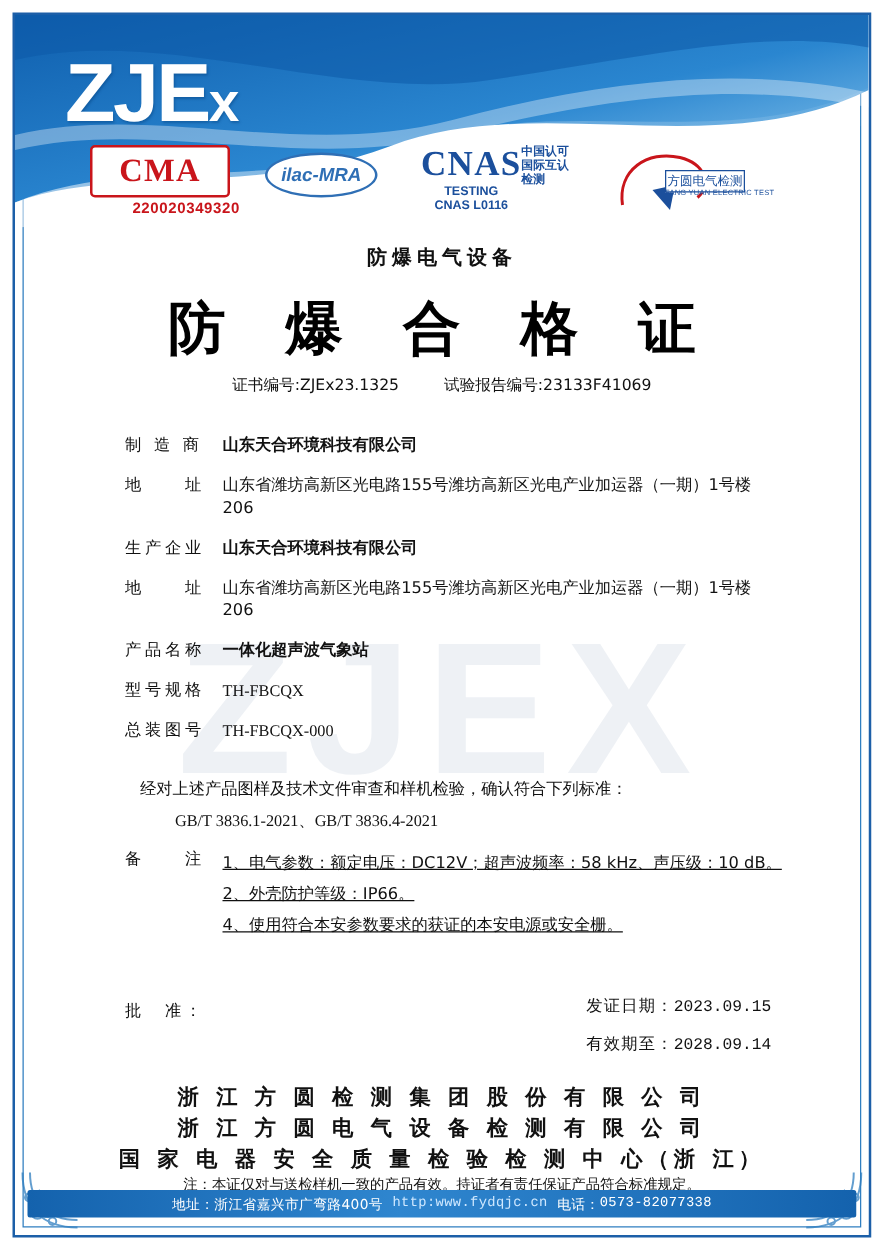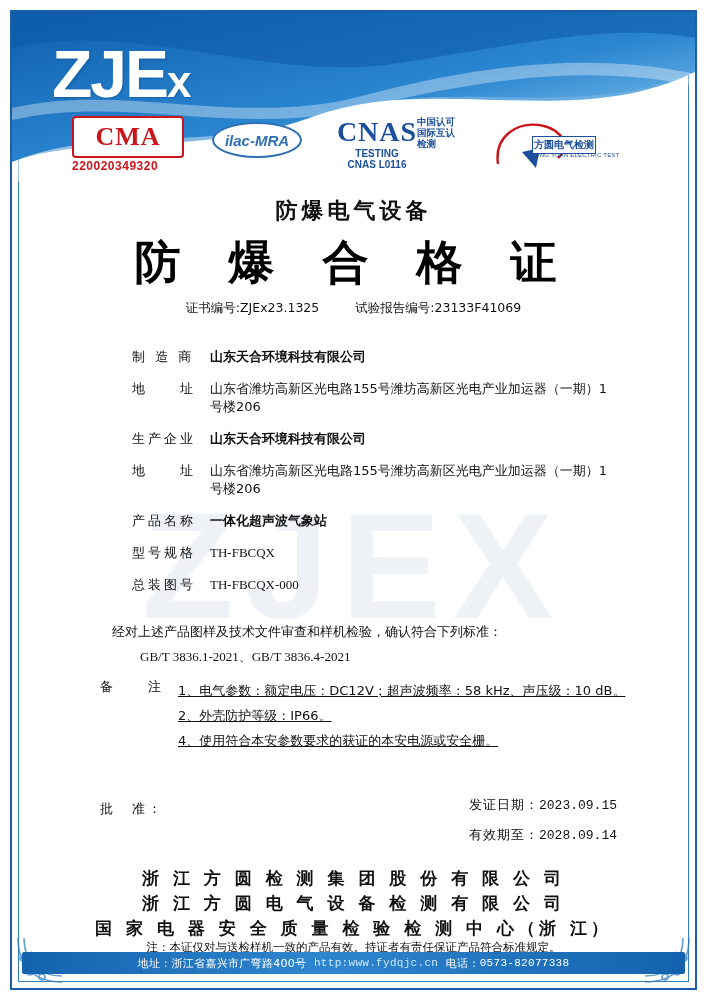--- a/index.html
+++ b/index.html
@@ -60,21 +60,21 @@
     text-shadow:1px 1px 2px rgba(0,60,120,.4);
   }
   .zjex .small{font-size:44px;}
 
   
   .logos{
     position:absolute;left:60px;top:104px;width:520px;height:62px;
   }
   .logo{position:absolute;}
   
-  .cma{left:0;top:0;width:120px;text-align:left;}
+  .cma{left:0;top:0;width:120px;text-align:right;}
   .cma-box{
     width:108px;height:38px;border:2px solid #c9151b;border-radius:4px;
     display:flex;align-items:center;justify-content:center;
     background:#fff;
   }
   .cma-text{
     font-size:26px;font-weight:bold;color:#c9151b;letter-spacing:1px;
     font-family:"Liberation Serif", serif;
   }
   .cma-num{
@@ -95,53 +95,53 @@
     font-family:"Liberation Serif", serif;
   }
   .cnas-sub{font-size:10px;font-weight:bold;color:#1b4f9c;line-height:11px;}
   
   .cnas-cn{left:345px;top:0;width:70px;}
   .cnas-cn div{font-size:9.5px;color:#1b4f9c;line-height:11px;font-weight:bold;}
   
   .fy{left:420px;top:2px;width:130px;}
   .fy-cn{
     position:absolute;left:40px;top:18px;
-    font-size:10px;color:#1b4f9c;font-weight:bold;
+    font-size:10px;color:#1b4f9c;font-weight:normal;
     border:1px solid #1b4f9c;padding:1px 1px;background:#fff;
   }
   .fy-en{
     position:absolute;left:40px;top:34px;
     font-size:6px;color:#1b4f9c;letter-spacing:.2px;
   }
 
   
   .title-sub{
     position:absolute;left:0;right:0;top:196px;text-align:center;
-    font-size:22px;font-weight:bold;color:#111;letter-spacing:4px;
+    font-size:16px;font-weight:bold;color:#111;letter-spacing:4px;
     font-family:"DejaVu Sans", sans-serif;
   }
   .title-main{
     position:absolute;left:0;right:0;top:232px;text-align:center;
     font-size:46px;font-weight:bold;color:#000;letter-spacing:16px;
     font-family:"DejaVu Sans", sans-serif;
   }
   .cert-nos{
     position:absolute;left:0;right:0;top:300px;text-align:center;
     font-size:12.5px;color:#111;
     font-family:"DejaVu Sans", sans-serif;
   }
   .cert-nos span.gap{display:inline-block;width:36px;}
 
   
   .fields{
     position:absolute;left:100px;top:348px;width:520px;
     font-size:13px;color:#111;
     font-family:"DejaVu Sans", sans-serif;
   }
-  .row{display:flex;margin-bottom:14px;line-height:18px;margin-left:32px;}
+  .row{display:flex;margin-bottom:14px;line-height:18px;}
   .lbl{
     width:78px;flex:0 0 78px;
     letter-spacing:0px;
     white-space:nowrap;
   }
   .lbl.sp{letter-spacing:3px;}
   .val{flex:1;}
   .val.bold{font-weight:bold;}
   .val.mono{font-family:"Liberation Serif", serif;}
 

